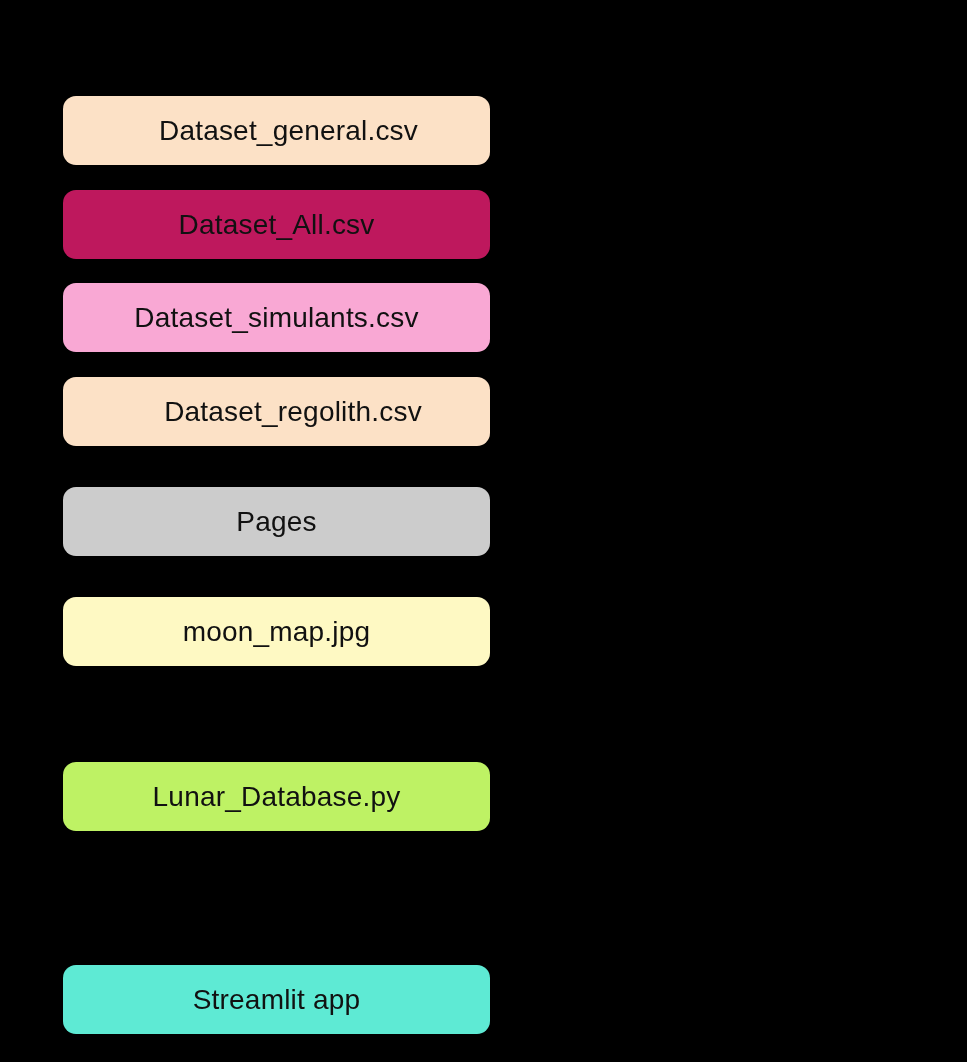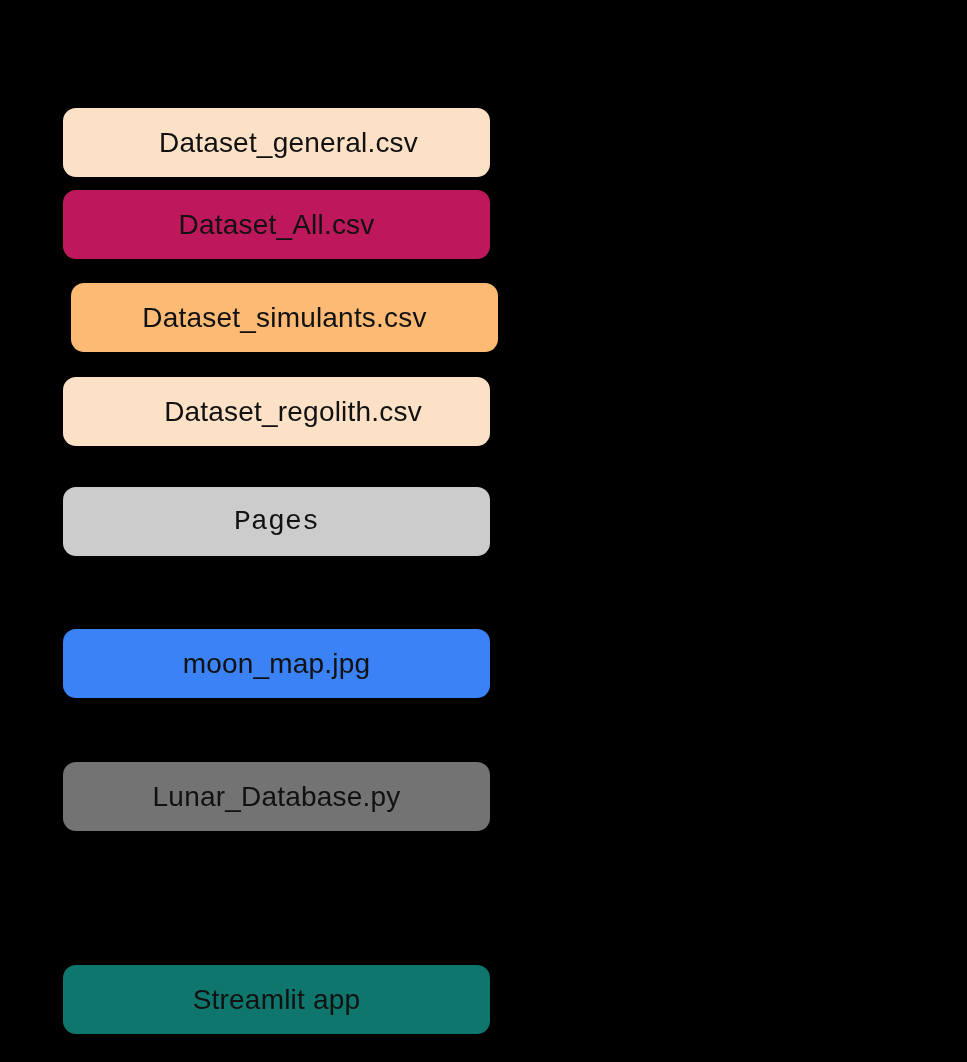--- a/index.html
+++ b/index.html
@@ -24,41 +24,41 @@
     display: flex;
     align-items: center;
     justify-content: center;
     font-size: 28px;
     font-weight: 400;
     color: #111111;
     letter-spacing: 0.2px;
     box-sizing: border-box;
   }
   
-  .pos-0 { top: 108px; padding-left: 24px;  }
+  .pos-0 { top: 96px; padding-left: 24px;  }
   .pos-1 { top: 190px; }
   .pos-2 { top: 283px; }
   .pos-3 { top: 377px; }
-  .pos-4 { top: 487px; font-family: Liberation Mono, monospace; }
+  .pos-4 { top: 487px; }
   .pos-5 { top: 597px; }
   .pos-6 { top: 762px; }
   .pos-7 { top: 965px; }
 </style>
 </head>
 <body>
 
 <div class="canvas">
   <div class="node pos-0" style="background: rgb(252, 225, 198);">Dataset_general.csv</div>
 
   <div class="node pos-1" style="background: #be185d;">Dataset_All.csv</div>
 
-  <div class="node pos-2" style="background: #fdba74; margin-left: 8px;">Dataset_simulants.csv</div>
+  <div class="node pos-2" style="background: #f9a8d4;">Dataset_simulants.csv</div>
 
   <div class="node pos-3" style="background: rgb(252, 225, 198); padding-left: 33px;">Dataset_regolith.csv</div>
 
   <div class="node pos-4" style="background: rgb(204, 204, 204);">Pages</div>
 
-  <div class="node pos-5" style="background: #3b82f6; margin-top: 32px;">moon_map.jpg</div>
+  <div class="node pos-5" style="background: #fef9c3;">moon_map.jpg</div>
 
-  <div class="node pos-6" style="background: #737373;">Lunar_Database.py</div>
+  <div class="node pos-6" style="background: #bef264;">Lunar_Database.py</div>
 
-  <div class="node pos-7" style="background: #0f766e;">Streamlit app</div>
+  <div class="node pos-7" style="background: #5eead4;">Streamlit app</div>
 </div>
 
 </body></html>

